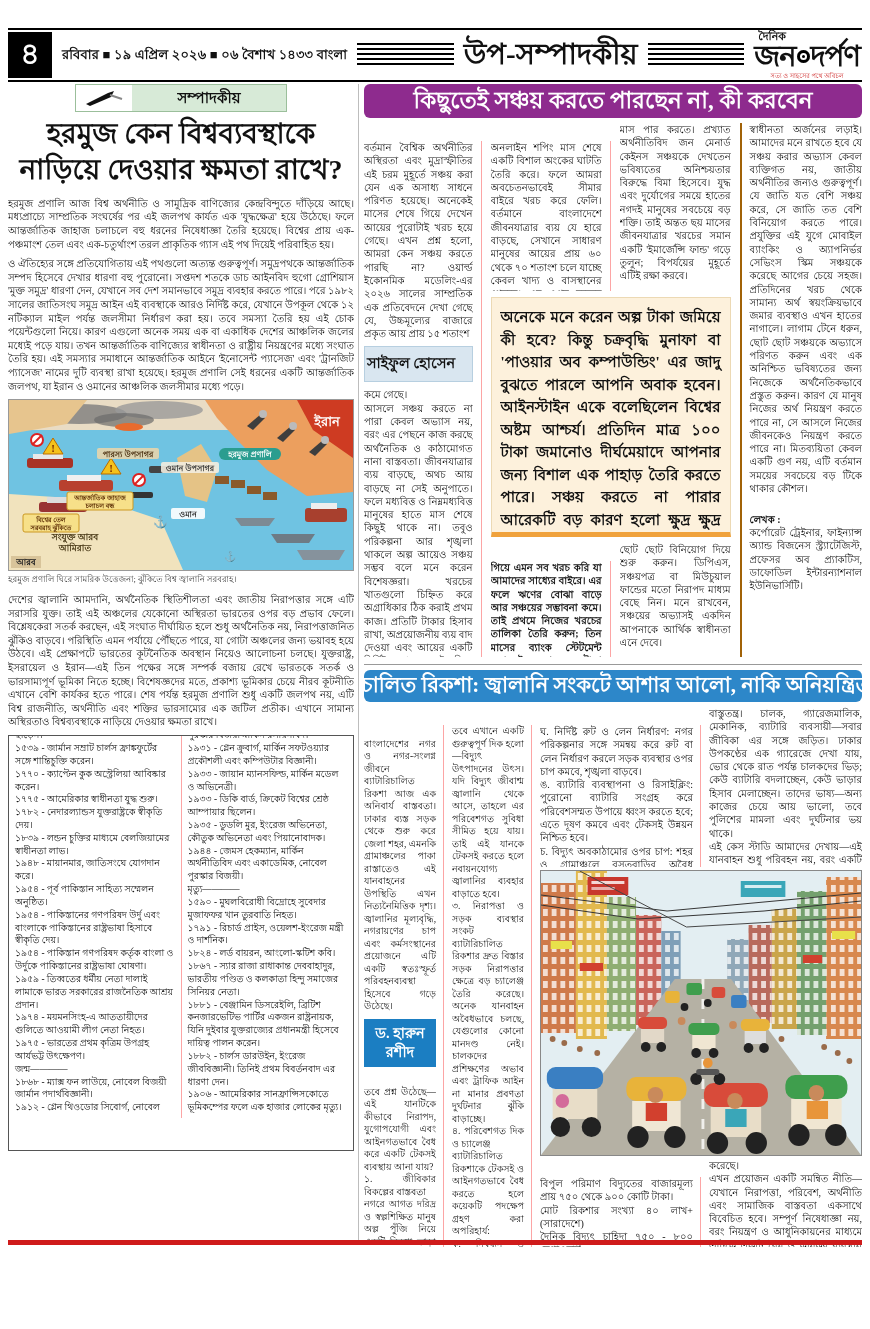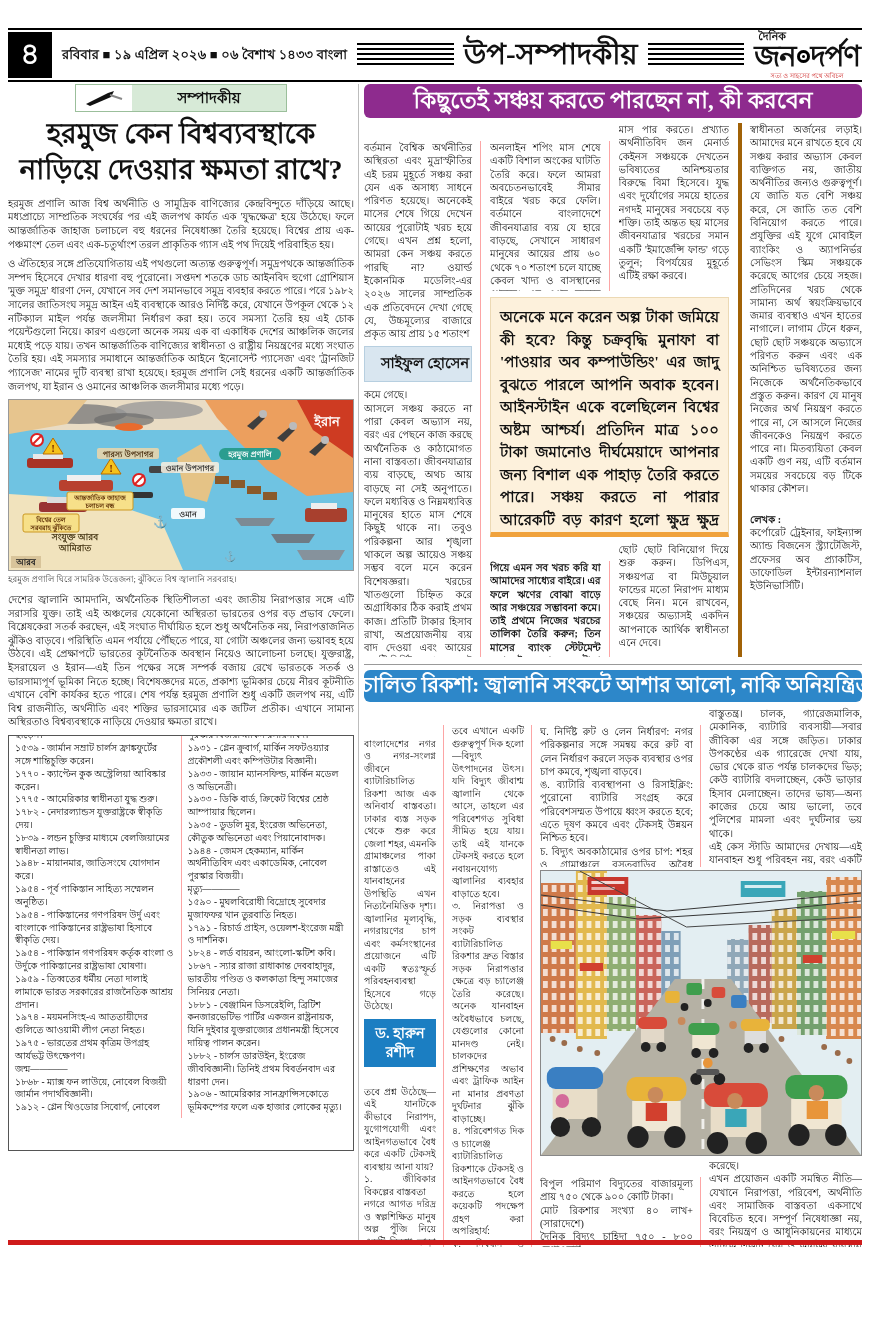--- a/index.html
+++ b/index.html
@@ -46,21 +46,21 @@
   .right-region{position:absolute;left:364px;top:84px;width:498px;height:1156px;}
   .banner{height:34px;display:flex;align-items:center;justify-content:center;color:#fff;
     font-size:23px;font-weight:bold;white-space:nowrap;overflow:hidden;border-radius:6px;}
   .banner.purple{background:#8e2b8e;}
   .banner.blue{background:#2d87c9;height:32px;font-size:21px;}
   .a1-cols{display:flex;gap:9px;height:534px;margin-top:5px;overflow:hidden;}
   .a1-col{width:114px;overflow:hidden;}
   .a1-mid{width:252px;display:flex;flex-direction:column;overflow:hidden;}
   .a1-mid-row{display:flex;gap:9px;overflow:hidden;}
   .a1-mid-row > div{flex:1;overflow:hidden;}
-  .byline1{background:#d9e6f0;border:1px solid #b7cfe0;text-align:right;font-size:14.5px;font-weight:bold;
+  .byline1{background:#d9e6f0;border:1px solid #b7cfe0;text-align:left;font-size:14.5px;font-weight:bold;
     padding:5px 2px;margin:6px 0;}
   .byline2{background:#1b7ec2;color:#fff;text-align:center;font-size:14.5px;font-weight:bold;
     padding:5px 2px;margin:6px 0;}
   .quote-box{background:#fdf1dc;border:1px solid #ecd9b4;border-bottom:5px solid #f0a23c;
     margin:6px 0;padding:8px 9px;height:218px;overflow:hidden;
     font-size:15px;font-weight:bold;line-height:1.5;text-align:justify;}
   .credit{margin-top:4px;}
   .credit b{font-weight:bold;}
   .a-sep{border-top:1px solid #999;margin:7px 0 5px 0;}
   
@@ -268,21 +268,21 @@
           <div class="a1-mid-row" style="height:168px;">
             <div class="body-txt col-sep" style="padding-right:8px;">অনলাইন শপিং মাস শেষে একটি বিশাল অংকের ঘাটতি তৈরি করে। ফলে আমরা অবচেতনভাবেই সীমার বাইরে খরচ করে ফেলি। বর্তমানে বাংলাদেশে জীবনযাত্রার ব্যয় যে হারে বাড়ছে, সেখানে সাধারণ মানুষের আয়ের প্রায় ৬০ থেকে ৭০ শতাংশ চলে যাচ্ছে কেবল খাদ্য ও বাসস্থানের পেছনে। এর ওপর রয়েছে চিকিৎসা ও শিক্ষার আকাশচুম্বী খরচ।</div>
             <div class="body-txt">মাস পার করতে। প্রখ্যাত অর্থনীতিবিদ জন মেনার্ড কেইনস সঞ্চয়কে দেখতেন ভবিষ্যতের অনিশ্চয়তার বিরুদ্ধে বিমা হিসেবে। যুদ্ধ এবং দুর্যোগের সময়ে হাতের নগদই মানুষের সবচেয়ে বড় শক্তি। তাই অন্তত ছয় মাসের জীবনযাত্রার খরচের সমান একটি 'ইমার্জেন্সি ফান্ড' গড়ে তুলুন; বিপর্যয়ের মুহূর্তে এটিই রক্ষা করবে।</div>
           </div>
           <div class="quote-box">অনেকে মনে করেন অল্প টাকা জমিয়ে কী হবে? কিন্তু চক্রবৃদ্ধি মুনাফা বা 'পাওয়ার অব কম্পাউন্ডিং' এর জাদু বুঝতে পারলে আপনি অবাক হবেন। আইনস্টাইন একে বলেছিলেন বিশ্বের অষ্টম আশ্চর্য। প্রতিদিন মাত্র ১০০ টাকা জমানোও দীর্ঘমেয়াদে আপনার জন্য বিশাল এক পাহাড় তৈরি করতে পারে। সঞ্চয় করতে না পারার আরেকটি বড় কারণ হলো ক্ষুদ্র ক্ষুদ্র খরচের হিসাব না রাখা। প্রতিদিনের এক কাপ অপ্রয়োজনীয় কফি বা ছোটখাটো অনলাইন শপিং মাস শেষে একটি বিশাল অংকের ঘাটতি তৈরি করে।</div>
           <div class="a1-mid-row" style="flex:1;">
             <div class="body-txt col-sep" style="padding-right:8px;font-weight:bold;">গিয়ে এমন সব খরচ করি যা আমাদের সাধ্যের বাইরে। এর ফলে ঋণের বোঝা বাড়ে আর সঞ্চয়ের সম্ভাবনা কমে। তাই প্রথমে নিজের খরচের তালিকা তৈরি করুন; তিন মাসের ব্যাংক স্টেটমেন্ট দেখলেই বুঝবেন টাকা কোথায় যাচ্ছে।</div>
             <div class="body-txt">ছোট ছোট বিনিয়োগ দিয়ে শুরু করুন। ডিপিএস, সঞ্চয়পত্র বা মিউচুয়াল ফান্ডের মতো নিরাপদ মাধ্যম বেছে নিন। মনে রাখবেন, সঞ্চয়ের অভ্যাসই একদিন আপনাকে আর্থিক স্বাধীনতা এনে দেবে।</div>
           </div>
         </div>
-        <div class="a1-col" style="border-left:4px solid #a16207;padding-left:8px;width:118px;">
+        <div class="a1-col" style="border-left:2px solid #a16207;padding-left:8px;width:118px;">
           <div class="body-txt">স্বাধীনতা অর্জনের লড়াই। আমাদের মনে রাখতে হবে যে সঞ্চয় করার অভ্যাস কেবল ব্যক্তিগত নয়, জাতীয় অর্থনীতির জন্যও গুরুত্বপূর্ণ। যে জাতি যত বেশি সঞ্চয় করে, সে জাতি তত বেশি বিনিয়োগ করতে পারে। প্রযুক্তির এই যুগে মোবাইল ব্যাংকিং ও অ্যাপনির্ভর সেভিংস স্কিম সঞ্চয়কে করেছে আগের চেয়ে সহজ। প্রতিদিনের খরচ থেকে সামান্য অর্থ স্বয়ংক্রিয়ভাবে জমার ব্যবস্থাও এখন হাতের নাগালে। লাগাম টেনে ধরুন, ছোট ছোট সঞ্চয়কে অভ্যাসে পরিণত করুন এবং এক অনিশ্চিত ভবিষ্যতের জন্য নিজেকে অর্থনৈতিকভাবে প্রস্তুত করুন। কারণ যে মানুষ নিজের অর্থ নিয়ন্ত্রণ করতে পারে না, সে আসলে নিজের জীবনকেও নিয়ন্ত্রণ করতে পারে না। মিতব্যয়িতা কেবল একটি গুণ নয়, এটি বর্তমান সময়ের সবচেয়ে বড় টিকে থাকার কৌশল।</div>
           <div class="body-txt credit">
             <b>লেখক :</b>
             <span>কর্পোরেট ট্রেইনার, ফাইন্যান্স অ্যান্ড বিজনেস স্ট্র্যাটেজিস্ট, প্রফেসর অব প্র্যাকটিস, ডাফোডিল ইন্টারন্যাশনাল ইউনিভার্সিটি।</span>
           </div>
         </div>
       </div>
     </div>
 
     <div class="a-sep"></div>

